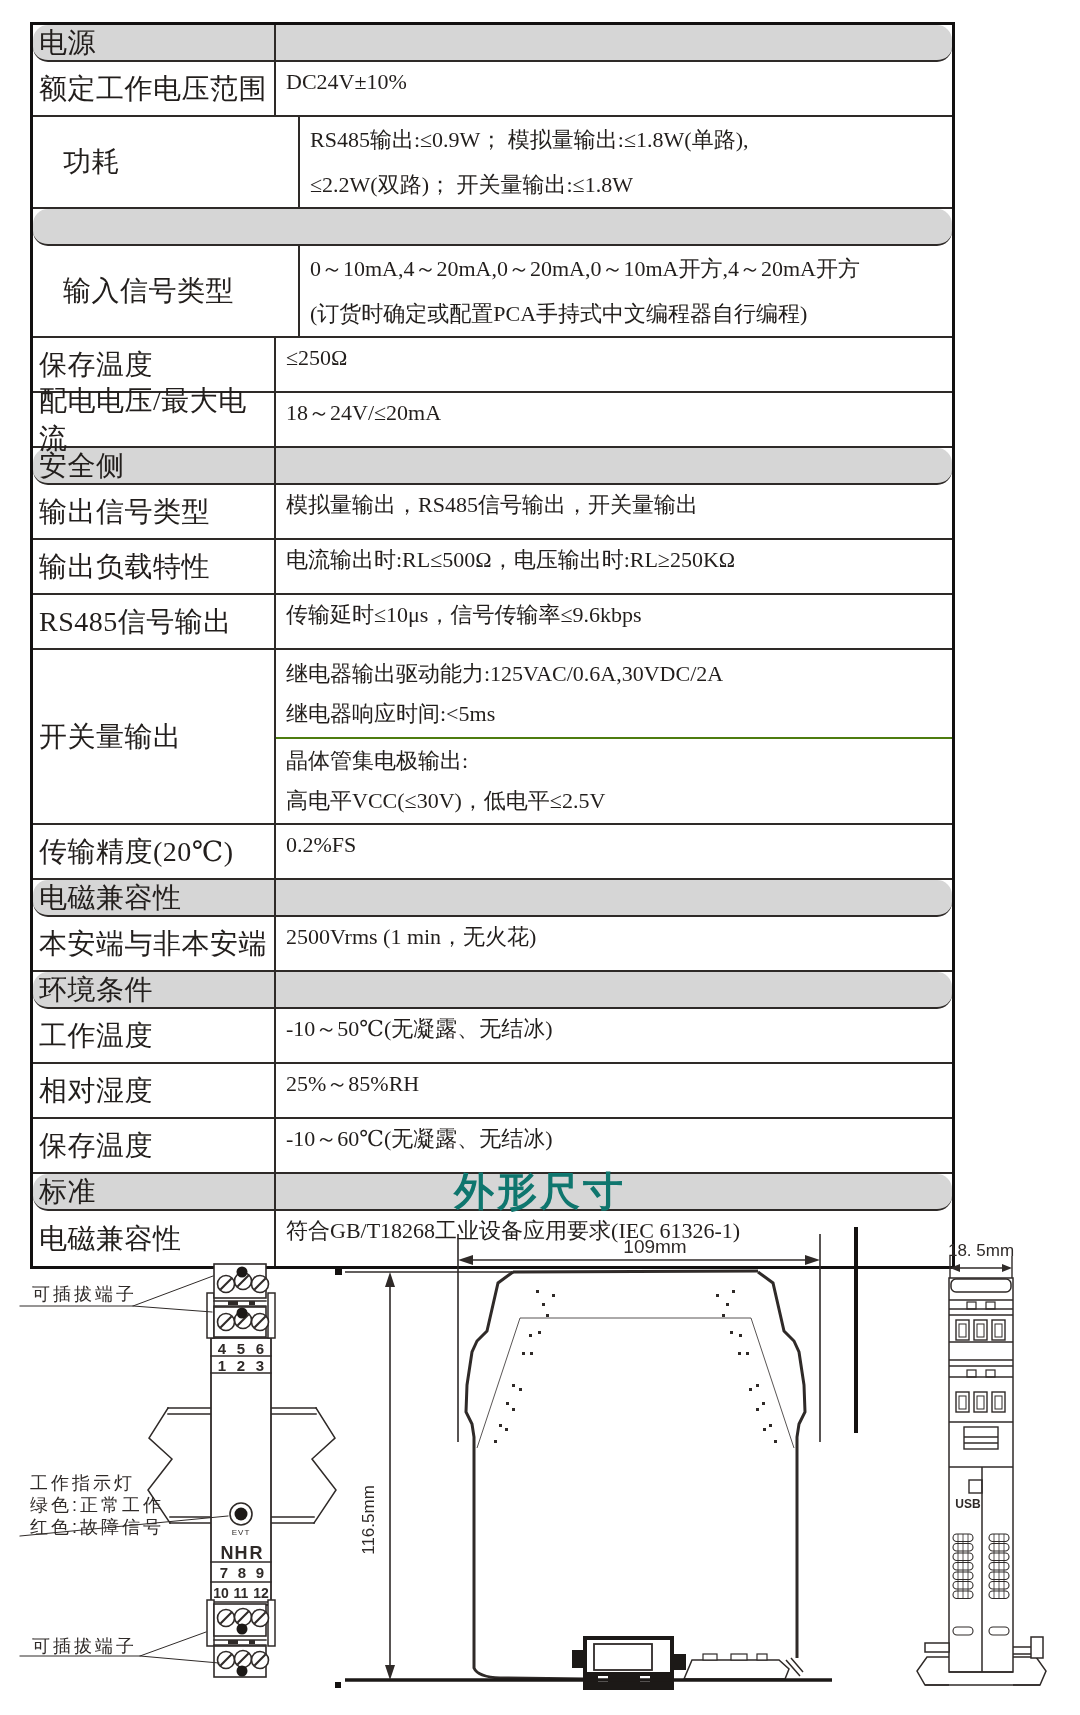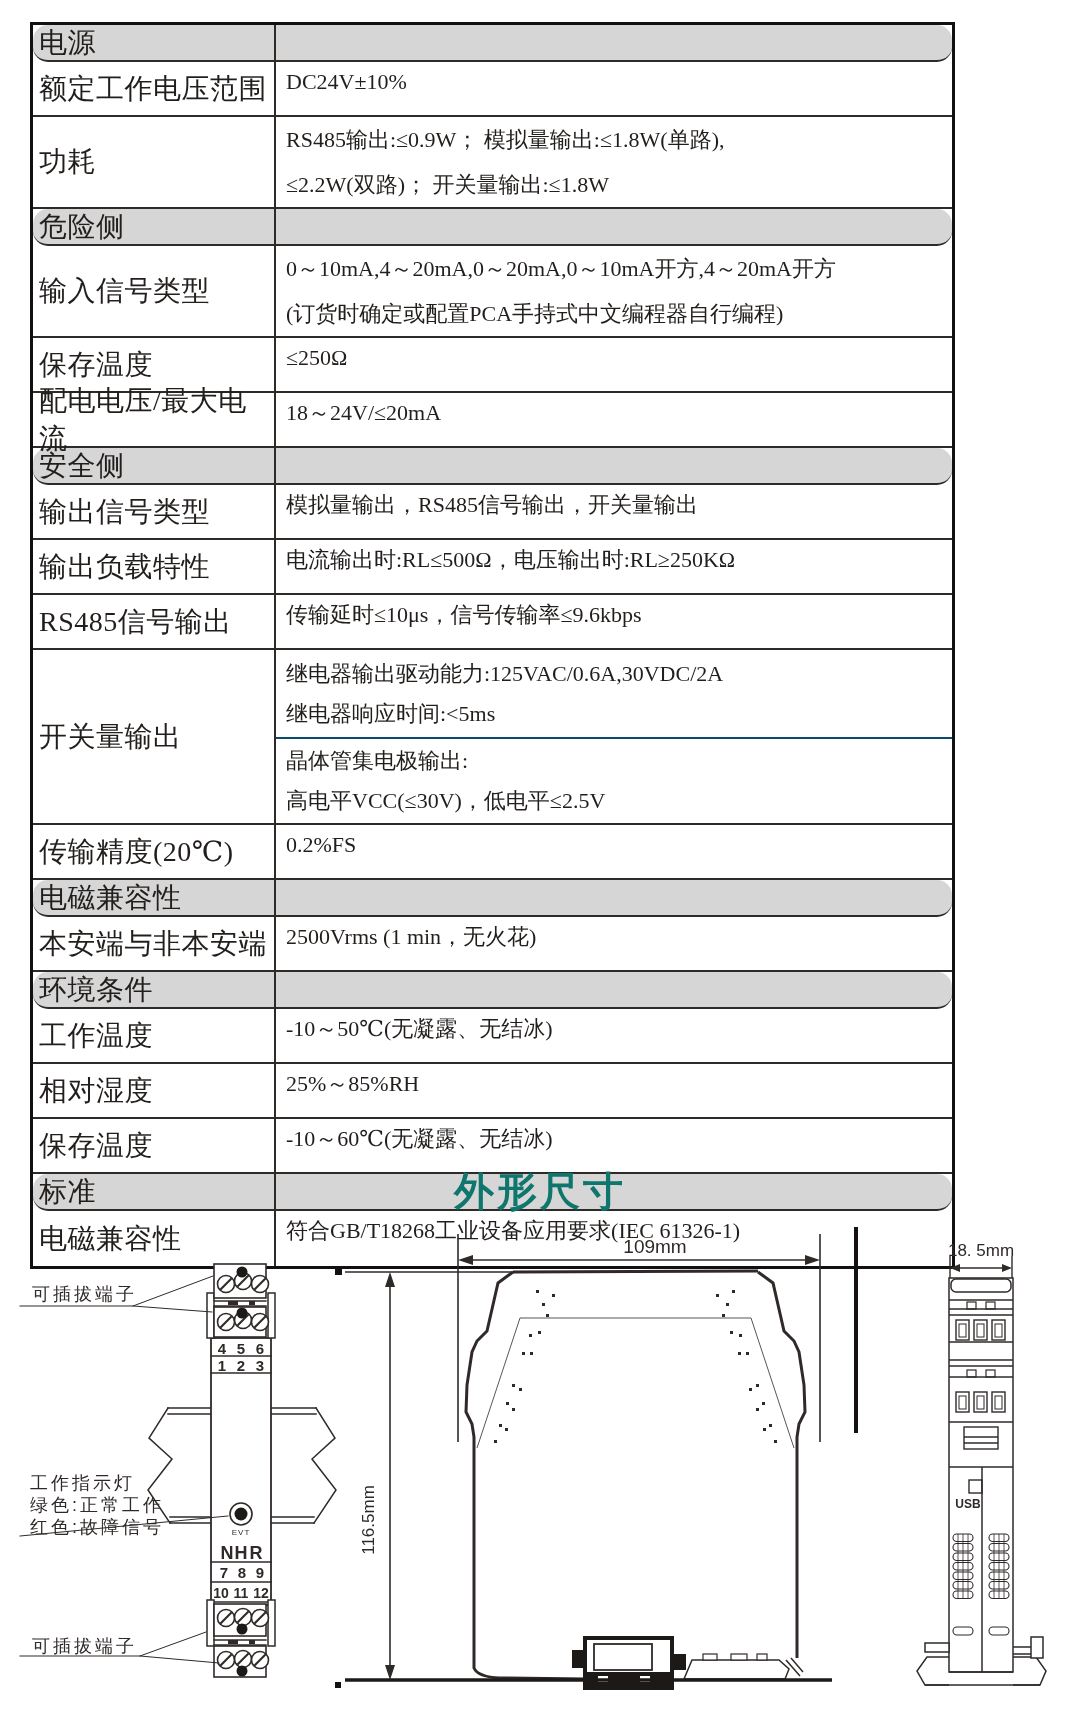--- a/index.html
+++ b/index.html
@@ -12,28 +12,28 @@
   .row{display:flex;border-bottom:2px solid #2e2a28;box-sizing:border-box;}
   .row:last-child{border-bottom:none;}
   .cell{box-sizing:border-box;}
   .cell.label{width:243px;border-right:2px solid #2e2a28;padding:0 4px 0 6px;
               display:flex;align-items:center;font-size:28px;letter-spacing:0.5px;}
   .cell.value{flex:1;padding:0 6px 0 10px;display:flex;flex-direction:column;
               font-size:22px;}
   .sec{background:#d6d6d6;border-radius:15px;}
   .h-sec{height:37px;}
   .h1{height:55px;}
-  .h2{height:92px;}
+  .h2{height:92px;padding-left:24px;}
   .h2 .cell.label{align-items:center;}
   .h2 .vline{line-height:45px;}
   .vline{line-height:40px;white-space:nowrap;}
   .row.switch{height:175px;}
   .row.switch .cell.value{padding:0;}
   .subcell{padding:0 6px 0 10px;display:flex;flex-direction:column;justify-content:center;box-sizing:border-box;}
-  .subcell.first{height:89px;border-bottom:2px solid #0c4a6e;}
+  .subcell.first{height:89px;border-bottom:2px solid #4d7c0f;}
   .subcell.second{height:84px;}
 
   
   .dim-title{position:absolute;left:0;top:1164px;width:1080px;text-align:center;
              font-family:"Liberation Sans","DejaVu Sans",sans-serif;
              font-weight:bold;font-size:40px;letter-spacing:3px;color:#0f766e;}
   svg.drawings{position:absolute;left:0;top:1140px;}
   svg.drawings text{font-family:"Liberation Sans","DejaVu Sans",sans-serif;fill:#2f2a28;}
   .cn-label{font-size:18px;letter-spacing:3px;}
 </style>
@@ -58,21 +58,20 @@
 
     <div class="row h2">
       <div class="cell label">功耗</div>
       <div class="cell value">
         <div class="vline">RS485输出:≤0.9W； 模拟量输出:≤1.8W(单路),</div>
         <div class="vline">≤2.2W(双路)； 开关量输出:≤1.8W</div>
       </div>
     </div>
 
     <div class="row sec h-sec">
-      <div class="cell label">危险侧</div>
       <div class="cell value"></div>
     </div>
 
     <div class="row h2">
       <div class="cell label">输入信号类型</div>
       <div class="cell value">
         <div class="vline">0～10mA,4～20mA,0～20mA,0～10mA开方,4～20mA开方</div>
         <div class="vline">(订货时确定或配置PCA手持式中文编程器自行编程)</div>
       </div>
     </div>

